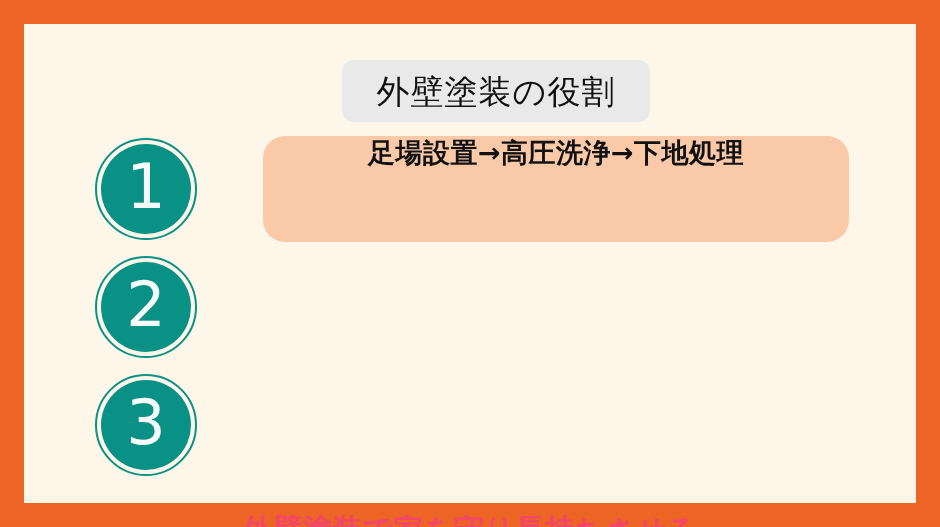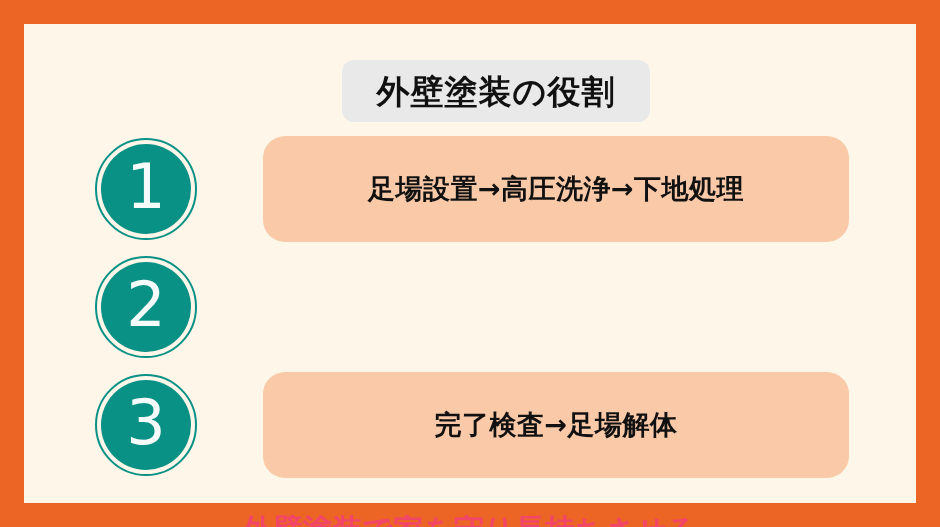--- a/index.html
+++ b/index.html
@@ -44,21 +44,21 @@
     height: 100%;
     background: #e9e9ea;
     border-radius: 12px;
     display: flex;
     align-items: center;
     justify-content: center;
     box-sizing: border-box;
   }
   #title-text {
     font-size: 33px;
-    font-weight: 700;
+    font-weight: 400;
     color: #111111;
     letter-spacing: 1px;
     line-height: 1;
     white-space: nowrap;
   }
 
   
   .step-row {
     position: absolute;
     left: 0;
@@ -110,21 +110,21 @@
   
   .step-box {
     position: absolute;
     left: 239px;
     top: 0px;
     width: 586px;
     height: 106px;
     background: #f9c9a8;
     border-radius: 22px;
     display: flex;
-    align-items: center;
+    align-items: flex-start;
     justify-content: center;
     box-sizing: border-box;
     padding: 0 18px;
   }
   .step-label {
     font-size: 27px;
     font-weight: 700;
     color: #111111;
     line-height: 1.25;
     text-align: center;
@@ -186,23 +186,20 @@
       </div>
     </div>
 
     <div class="step-row r2">
       <div class="badge">
         <div class="ring"></div>
         <div class="disc">
           <span class="num">3</span>
         </div>
       </div>
-      <div class="step-box">
-        <span class="step-label">完了検査→足場解体</span>
-      </div>
     </div>
 
   </div>
 
   <div id="bleed-text">
     <span>外壁塗装で家を守り長持ちさせる</span>
   </div>
 
 </div>
 

